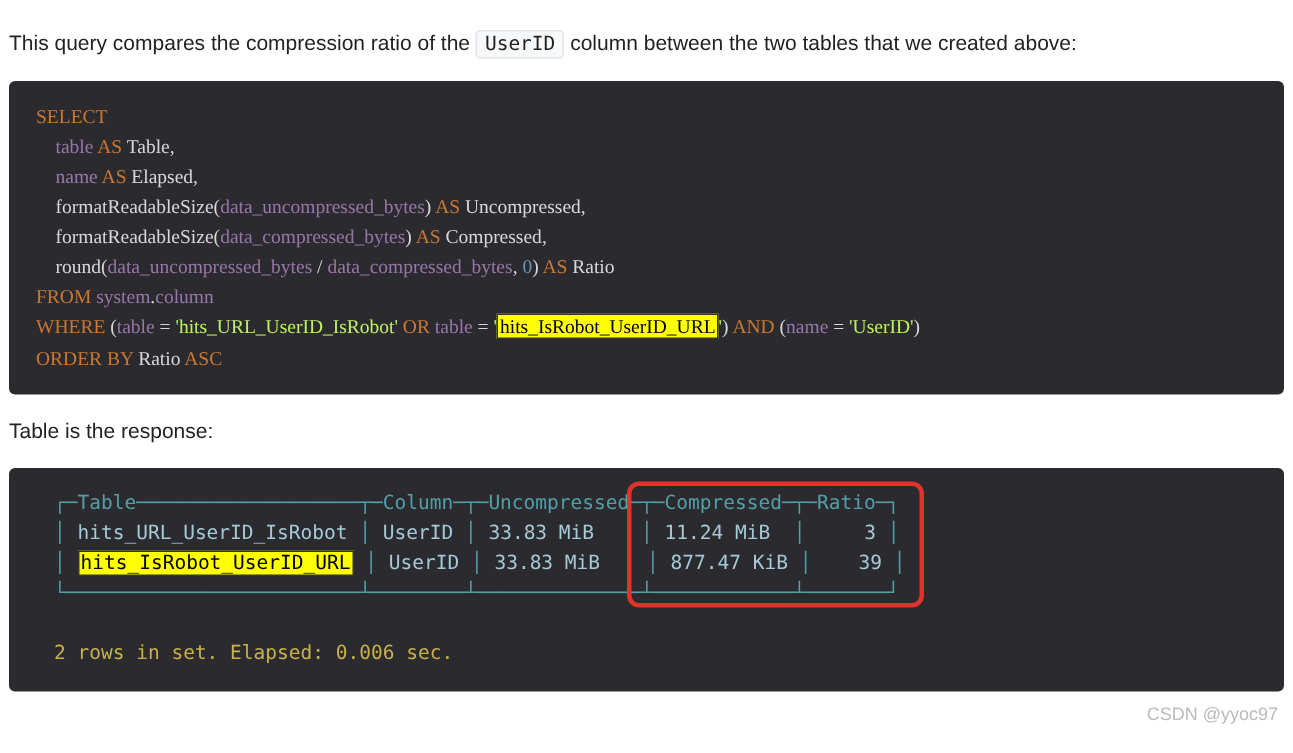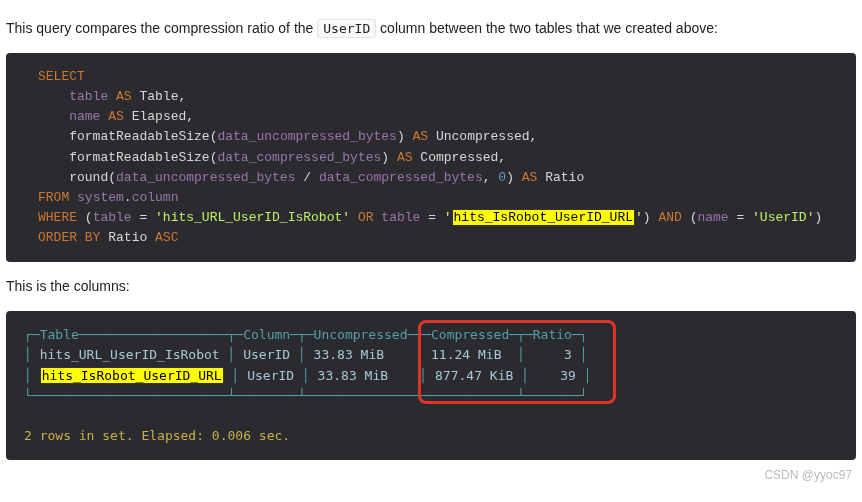--- a/index.html
+++ b/index.html
@@ -26,42 +26,42 @@
     background: #f6f8fa;
     border: 1px solid #e1e4e8;
     border-radius: 3px;
     padding: 1px 5px;
     font-family: ui-monospace, SFMono-Regular, Menlo, Consolas, monospace;
     font-size: 13px;
   }
   pre.codeblock {
     background: #2b2b2f;
     color: #d8d8d8;
-    padding: 14px 32px;
+    padding: 14px 18px;
     border-radius: 4px;
-    font-family: Liberation Mono, monospace;
+    font-family: Liberation Serif, serif;
     font-size: 13px;
     line-height: 1.55;
     overflow-x: auto;
     margin: 0 0 14px 0;
     white-space: pre;
   }
   .kw  { color: #cc7832; }                
   .kw2 { color: #cc7832; }                
   .id  { color: #9876aa; }                
   .fn  { color: #d8d8d8; }
   .str { color: #bef264; }                
   .num { color: #6897bb; }                
   .hl  { background: #ffff00; color: #000; padding: 0 1px; border:1px solid #333; }
 
   .out-wrap { position: relative; }
   pre.output {
     background: #2b2b2f;
     color: #9cdcfe;
-    padding: 14px 18px 14px 18px;
+    padding: 14px 18px 14px 30px;
     border-radius: 4px;
     font-family: ui-monospace, SFMono-Regular, Menlo, Consolas, monospace;
     font-size: 13px;
     line-height: 1.55;
     margin: 0 0 8px 0;
     white-space: pre;
   }
   .out-dim  { color: #539fa8; }
   .out-txt  { color: #a5c9d6; }
   .out-yel  { color: #c9b04a; }
@@ -92,21 +92,21 @@
   <pre class="codeblock"><span class="kw">SELECT</span>
     <span class="id">table</span> <span class="kw2">AS</span> <span class="fn">Table</span>,
     <span class="id">name</span> <span class="kw2">AS</span> <span class="fn">Elapsed</span>,
     <span class="fn">formatReadableSize</span>(<span class="id">data_uncompressed_bytes</span>) <span class="kw2">AS</span> <span class="fn">Uncompressed</span>,
     <span class="fn">formatReadableSize</span>(<span class="id">data_compressed_bytes</span>) <span class="kw2">AS</span> <span class="fn">Compressed</span>,
     <span class="fn">round</span>(<span class="id">data_uncompressed_bytes</span><span> / </span><span class="id">data_compressed_bytes</span>, <span class="num">0</span>) <span class="kw2">AS</span> <span class="fn">Ratio</span>
 <span class="kw">FROM</span> <span class="id">system</span>.<span class="id">column</span>
 <span class="kw">WHERE</span> (<span class="id">table</span> = <span class="str">'hits_URL_UserID_IsRobot'</span> <span class="kw2">OR</span> <span class="id">table</span> = <span class="str">'</span><span class="hl">hits_IsRobot_UserID_URL</span><span class="str">'</span>) <span class="kw2">AND</span> (<span class="id">name</span> = <span class="str">'UserID'</span>)
 <span class="kw">ORDER BY</span> <span class="fn">Ratio</span> <span class="kw2">ASC</span></pre>
 
-  <p class="body-text">This is the columns:</p>
+  <p class="body-text">Table is the response:</p>
 
   <div class="out-wrap">
     <pre class="output"><span class="out-dim">┌─Table───────────────────┬─Column─┬─Uncompressed─┬─Compressed─┬─Ratio─┐</span>
 <span class="out-dim">│ </span><span class="out-txt">hits_URL_UserID_IsRobot</span><span class="out-dim"> │ </span><span class="out-txt">UserID</span><span class="out-dim"> │ </span><span class="out-txt">33.83 MiB</span><span class="out-dim">    │ </span><span class="out-txt">11.24 MiB</span><span class="out-dim">  │     </span><span class="out-txt">3</span><span class="out-dim"> │</span>
 <span class="out-dim">│ </span><span class="out-hl">hits_IsRobot_UserID_URL</span><span class="out-dim"> │ </span><span class="out-txt">UserID</span><span class="out-dim"> │ </span><span class="out-txt">33.83 MiB</span><span class="out-dim">    │ </span><span class="out-txt">877.47 KiB</span><span class="out-dim"> │    </span><span class="out-txt">39</span><span class="out-dim"> │</span>
 <span class="out-dim">└─────────────────────────┴────────┴──────────────┴────────────┴───────┘</span>
 
 <span class="out-yel">2 rows in set. Elapsed: 0.006 sec.</span></pre>
     <div class="redbox" style="left:412px;top:9px;width:192px;height:78px;"></div>
   </div>

